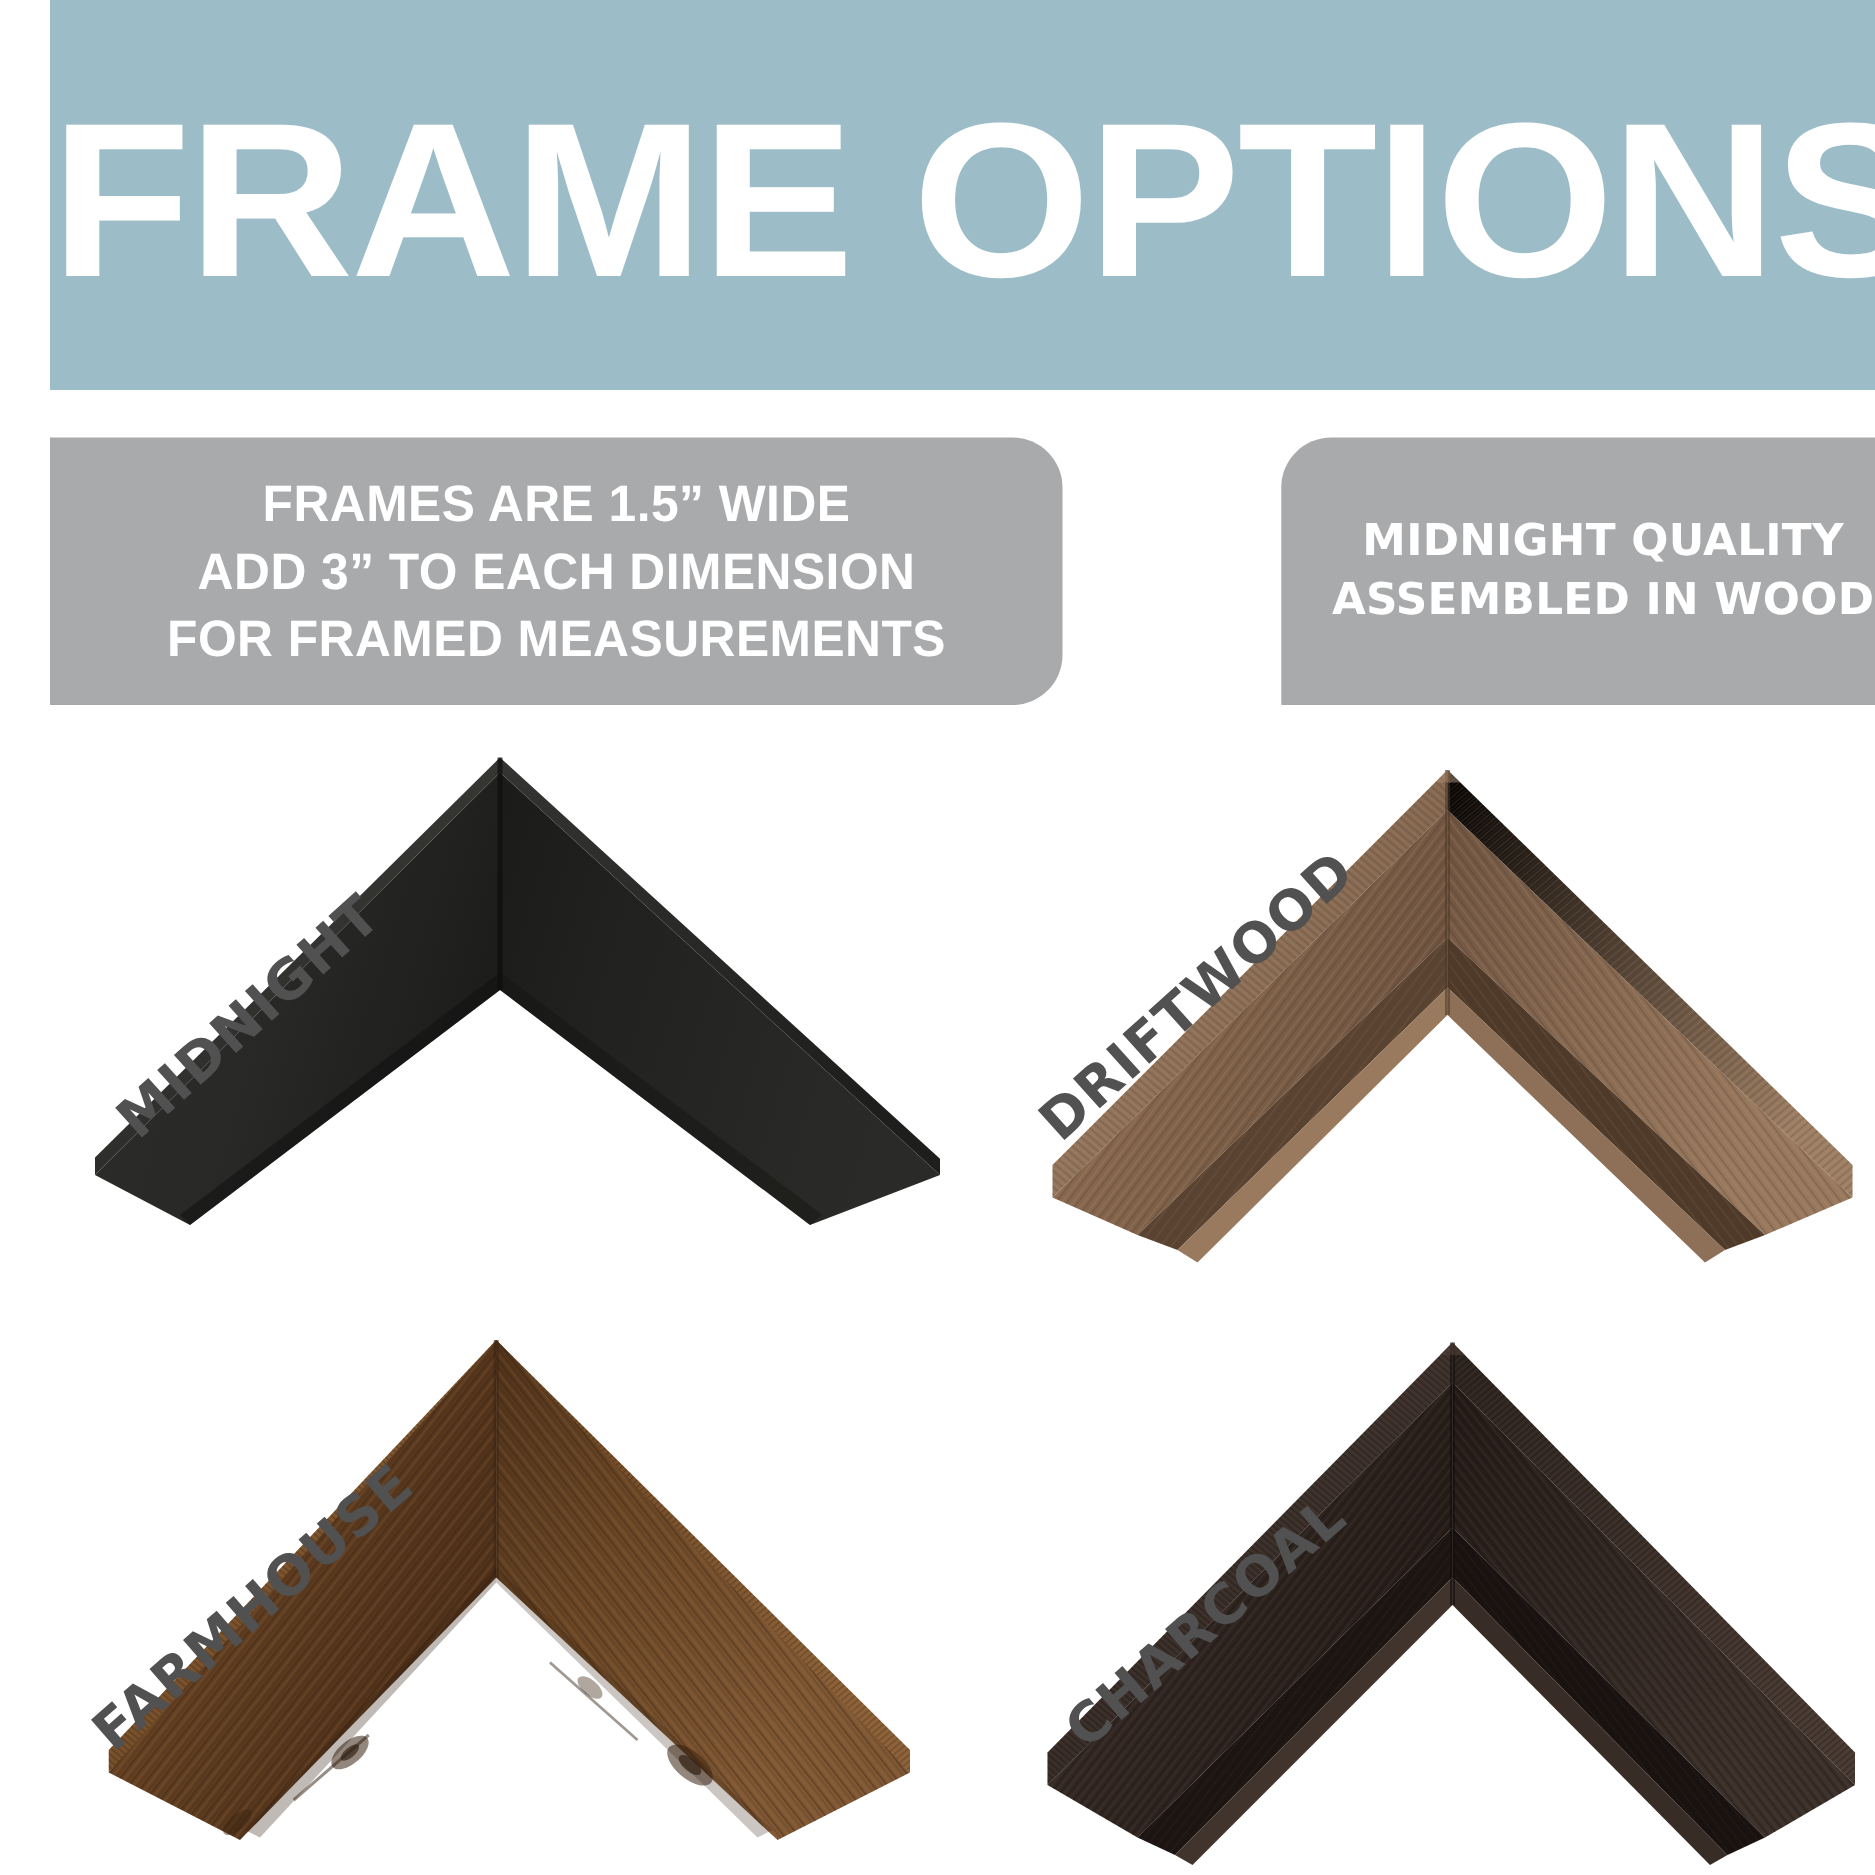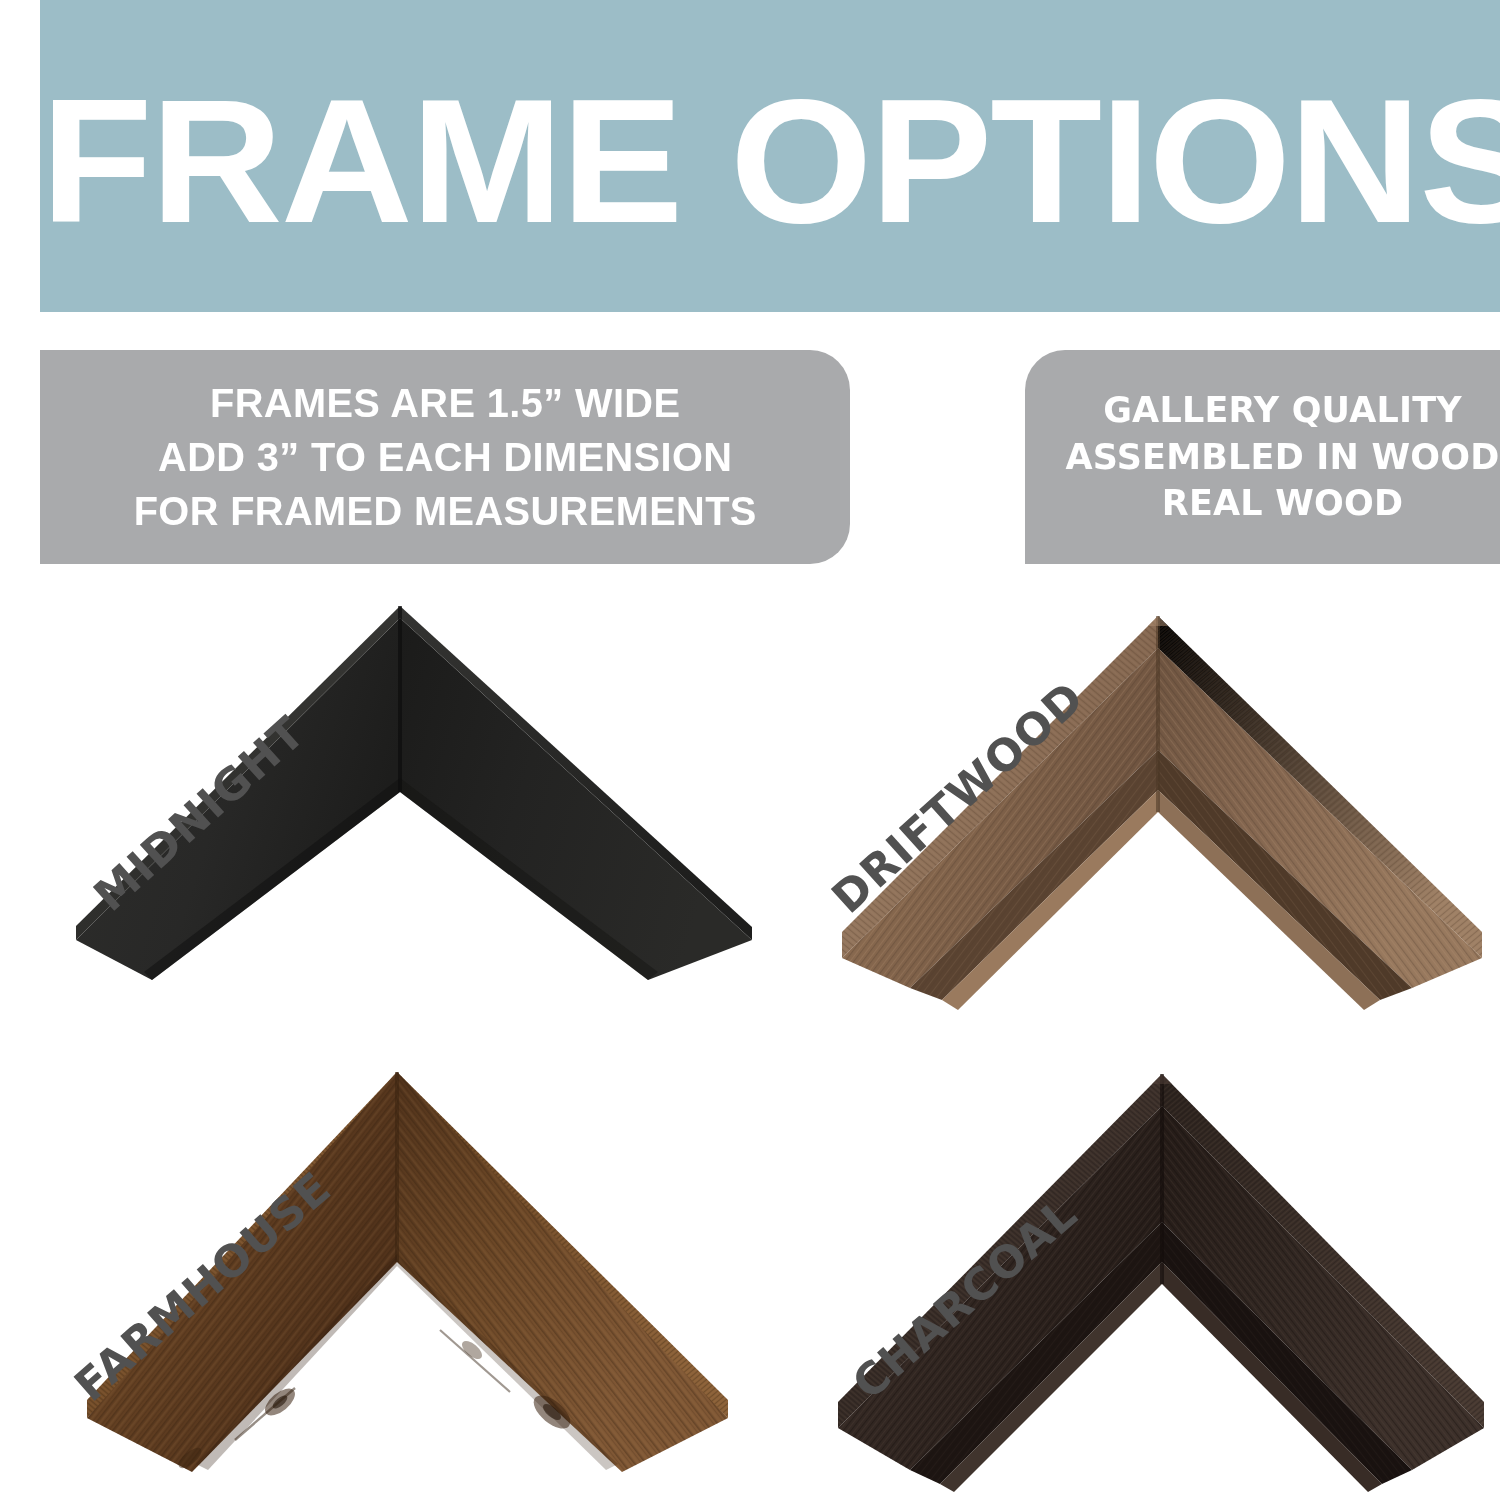--- a/index.html
+++ b/index.html
@@ -152,23 +152,22 @@
   <div class="info-box info-box-left">
     <div class="info-text-condensed">
       <span class="info-line">FRAMES ARE 1.5” WIDE</span>
       <span class="info-line">ADD 3” TO EACH DIMENSION</span>
       <span class="info-line">FOR FRAMED MEASUREMENTS</span>
     </div>
   </div>
 
   <div class="info-box info-box-right">
     <div class="info-text-geometric">
-      <span class="info-line">GALLERY QUALITY</span>
+      <span class="info-line">MIDNIGHT QUALITY</span>
       <span class="info-line">ASSEMBLED IN WOOD</span>
-      <span class="info-line">REAL WOOD</span>
     </div>
   </div>
 
   <div class="frame-cell cell-midnight">
     <svg class="frame-svg" viewBox="0 0 750 470">
       <defs>
         <linearGradient id="mn-left" x1="0" y1="0" x2="1" y2="0.35">
           <stop offset="0%" stop-color="#2E2E2C"></stop>
           <stop offset="55%" stop-color="#282827"></stop>
           <stop offset="100%" stop-color="#1D1D1C"></stop>

